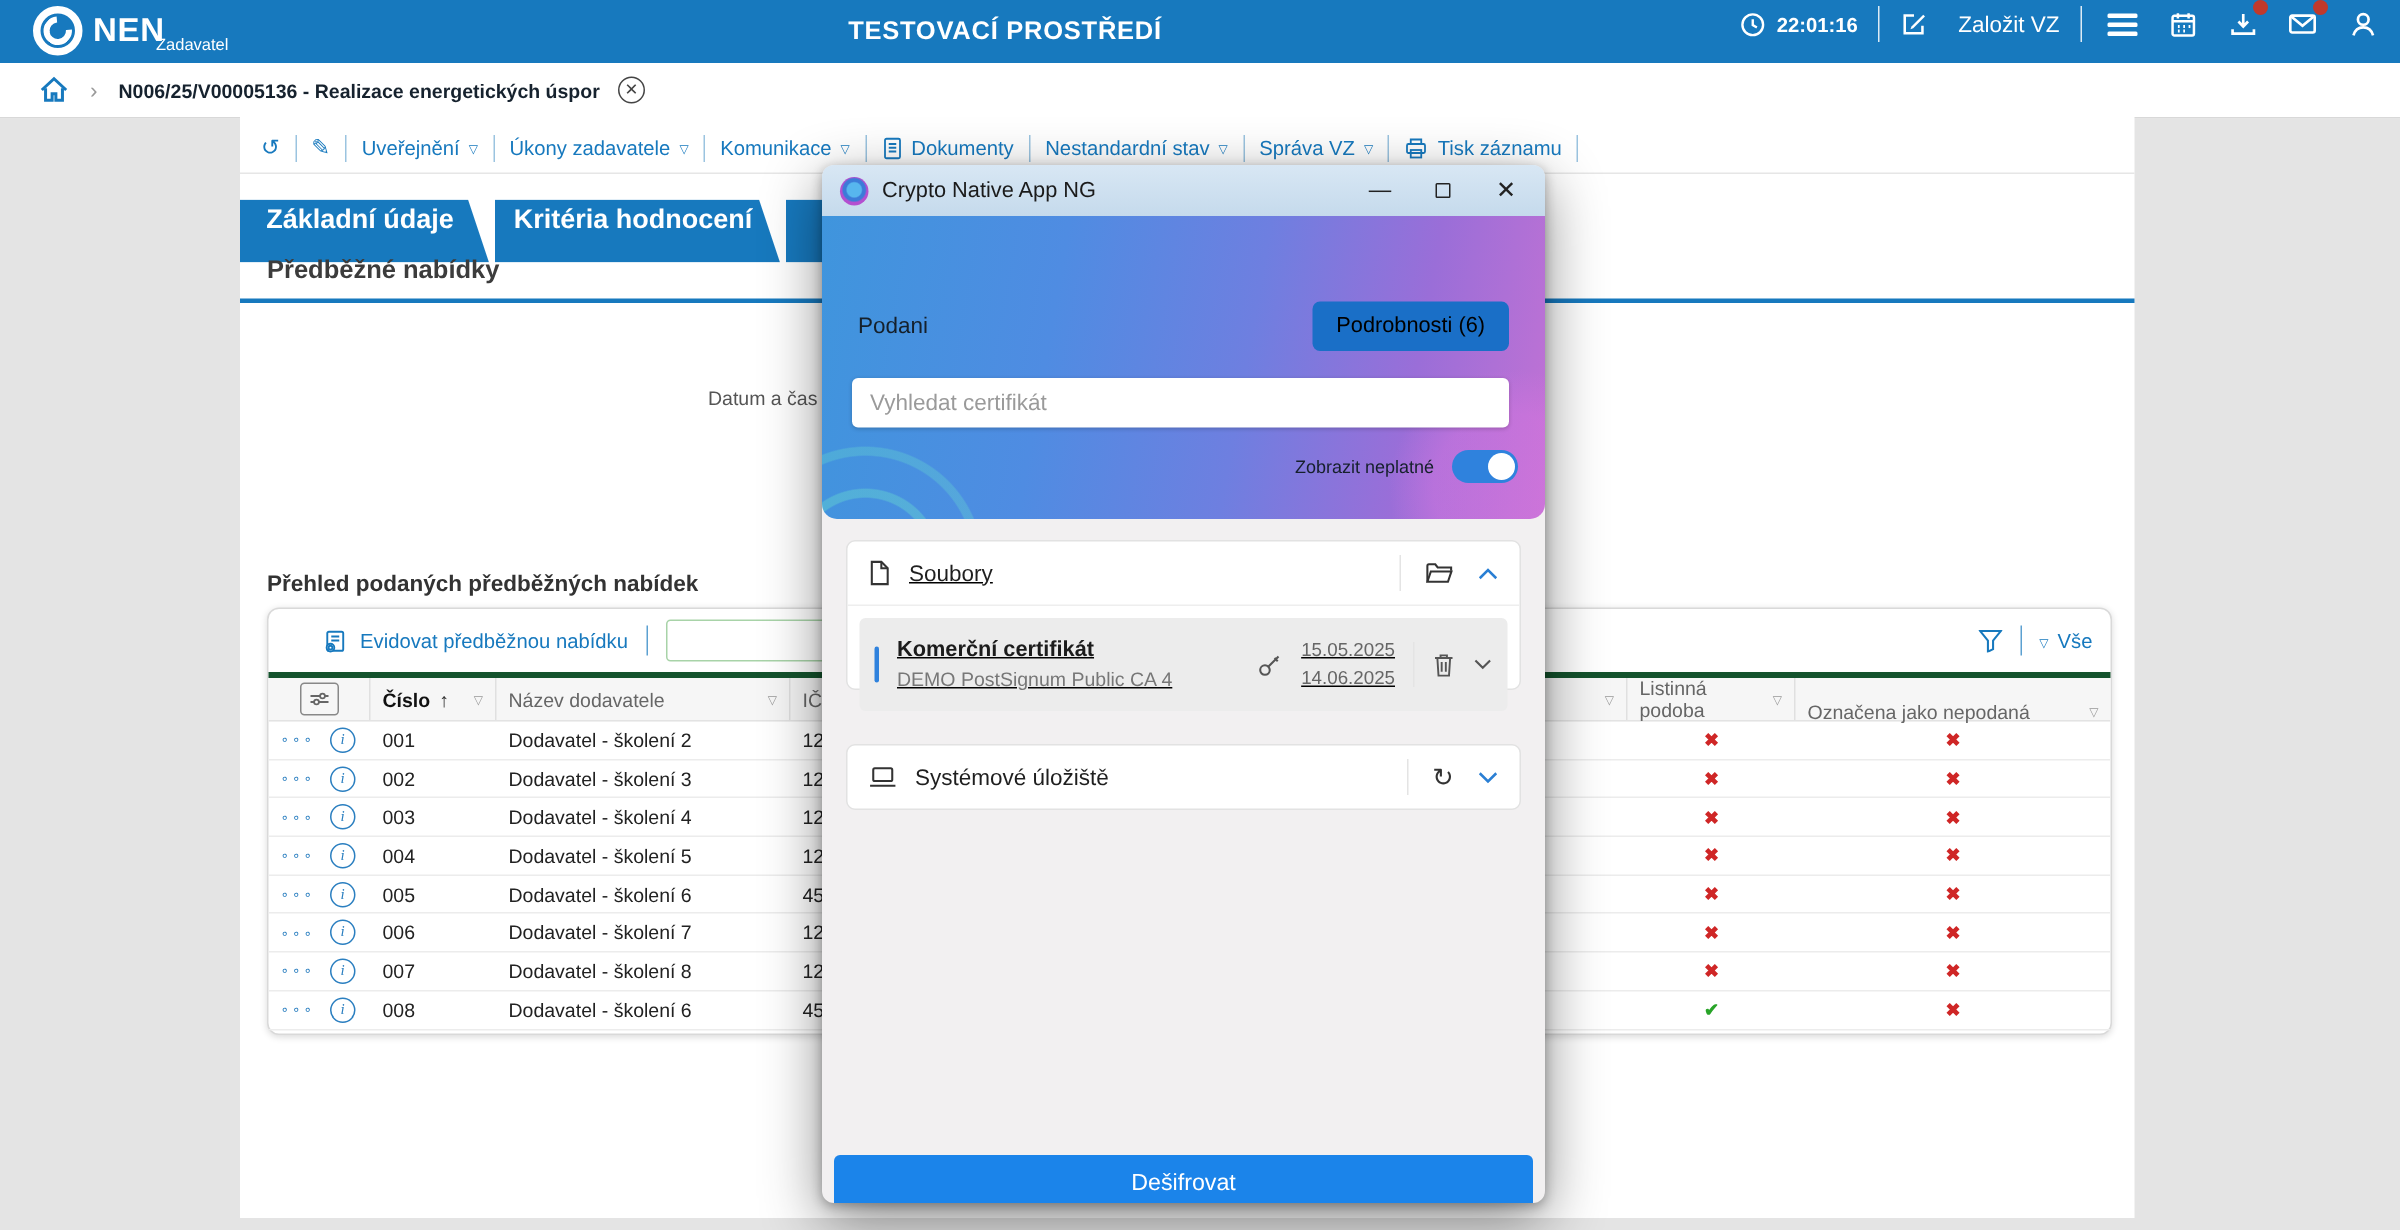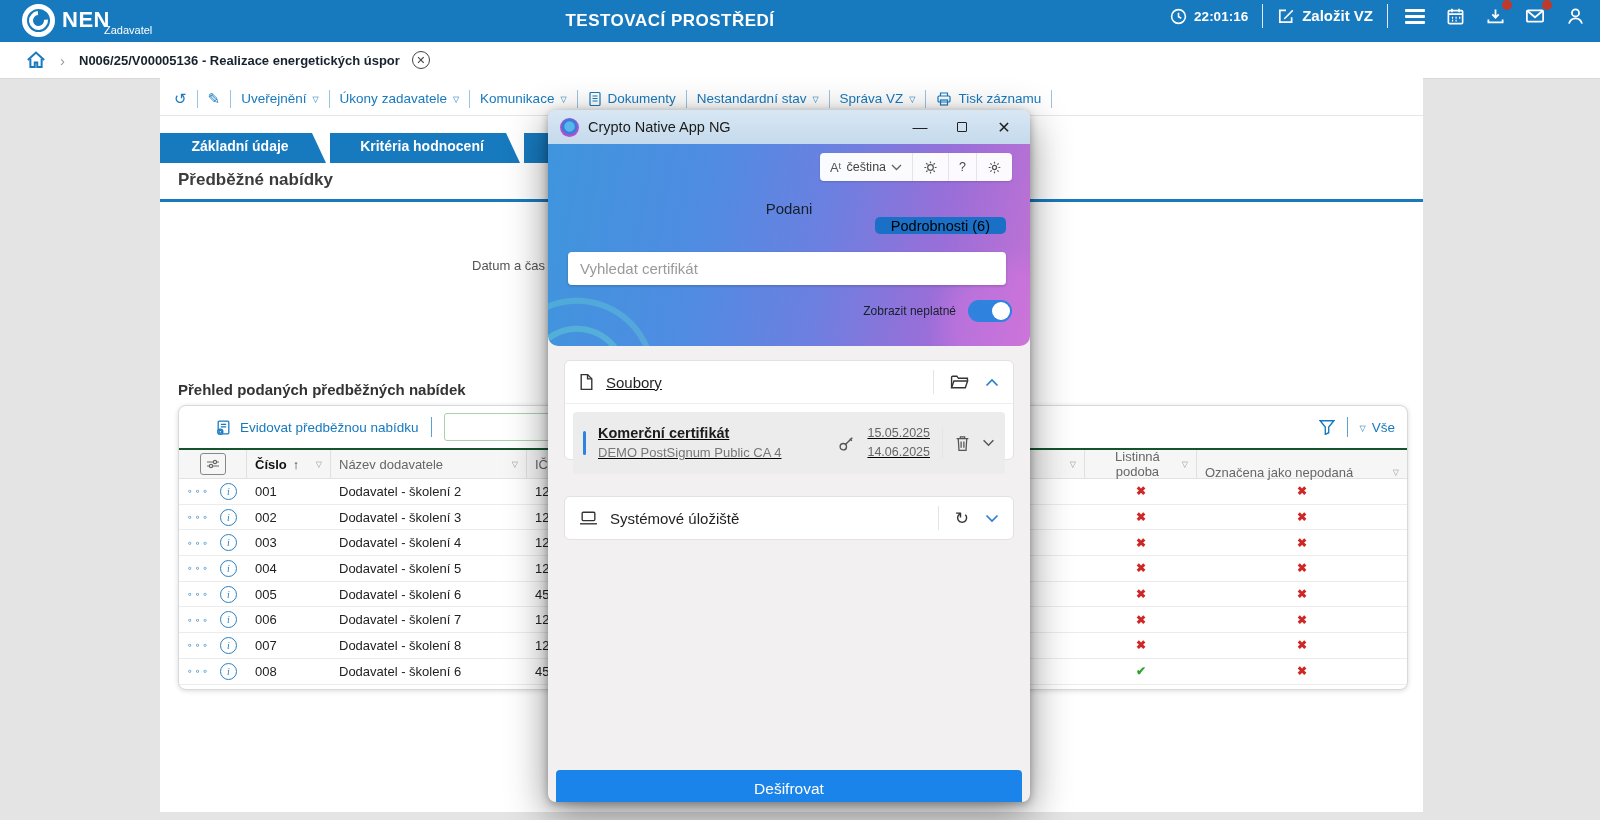--- a/index.html
+++ b/index.html
@@ -13,21 +13,21 @@
     border:5px solid #fff;box-sizing:border-box;background:#1779be;}
   .logo-circle:before{content:"";position:absolute;left:2px;top:2px;width:19px;height:19px;
     border-radius:50%;border:4px solid #fff;border-top-color:transparent;transform:rotate(40deg);box-sizing:border-box;}
   .logo-nen{position:absolute;left:62px;top:7px;font-size:22px;font-weight:bold;letter-spacing:.5px;}
   .logo-sub{position:absolute;left:104px;top:24px;font-size:11px;}
   .env-title{position:absolute;left:480px;top:11px;width:380px;text-align:center;
     font-size:17px;font-weight:bold;letter-spacing:.5px;}
   .hdr-right{position:absolute;right:12px;top:0;height:32px;display:flex;align-items:center;gap:14px;}
   .hdr-time{font-size:13.5px;font-weight:bold;display:flex;align-items:center;gap:7px;}
   .hdr-divider{width:1px;height:24px;background:rgba(255,255,255,.85);}
-  .hdr-btn{display:flex;align-items:flex-start;gap:7px;font-size:15px;font-weight:bold;cursor:pointer;}
+  .hdr-btn{display:flex;align-items:center;gap:20px;font-size:15px;font-weight:normal;cursor:pointer;}
   .hdr-icon{position:relative;width:26px;height:26px;display:flex;align-items:center;justify-content:center;cursor:pointer;}
   .badge{position:absolute;top:-3px;right:-4px;width:10px;height:10px;border-radius:50%;background:#c0392b;}
   .burger{display:flex;flex-direction:column;gap:3px;}
   .burger span{display:block;width:20px;height:3px;background:#fff;border-radius:1px;}
 
   
   .breadcrumb{position:absolute;left:0;top:42px;width:1600px;height:36px;background:#fff;
     border-bottom:1px solid #d8d8d8;display:flex;align-items:center;}
   .bc-home{margin-left:26px;color:#1779be;display:flex;}
   .bc-sep{margin:0 14px;color:#999;font-size:15px;}
@@ -42,22 +42,22 @@
   
   .rec-toolbar{position:absolute;left:0;top:4px;width:100%;height:34px;display:flex;align-items:center;
     border-bottom:1px solid #e6e6e6;padding-left:14px;box-sizing:border-box;color:#1779be;}
   .tb-item{display:flex;align-items:center;gap:6px;font-size:13.5px;color:#1779be;cursor:pointer;white-space:nowrap;}
   .tb-sep{width:1px;height:18px;background:#9bc4e0;margin:0 10px;}
   .caret{font-size:8px;color:#1779be;position:relative;top:1px;}
   .tb-glyph{font-size:15px;line-height:1;}
 
   
   .tabs{position:absolute;left:0;top:55px;height:26px;display:flex;}
-  .tab{position:relative;height:26px;background:#1779be;color:#fff;font-size:14px;font-weight:bold;
-    display:flex;align-items:center;justify-content:center;padding:0 22px 4px 16px;margin-right:4px;
+  .tab{position:relative;height:26px;background:#1779be;color:#fff;font-size:18px;font-weight:bold;
+    display:flex;align-items:center;justify-content:center;padding:0 22px 16px 16px;margin-right:4px;
     clip-path:polygon(0 0,calc(100% - 14px) 0,100% 100%,0 100%);cursor:pointer;white-space:nowrap;}
 
   .page-heading{position:absolute;left:18px;top:92px;font-size:17px;font-weight:bold;color:#3c3c3c;}
   .heading-rule{position:absolute;left:0;top:121px;width:100%;height:3px;background:#1779be;}
   .partial-label{position:absolute;left:312px;top:180px;width:77px;overflow:hidden;white-space:nowrap;
     font-size:13px;color:#555;}
 
   .table-title{position:absolute;left:18px;top:303px;font-size:15px;font-weight:bold;color:#333;}
 
   
@@ -65,22 +65,22 @@
     border:1px solid #d9d9d9;border-radius:8px;box-shadow:0 1px 5px rgba(0,0,0,.15);box-sizing:border-box;}
   .card-toolbar{position:relative;height:42px;display:flex;align-items:center;padding:0 12px;margin-left:24px;}
   .link-btn{display:flex;align-items:center;gap:8px;color:#1779be;font-size:13.5px;cursor:pointer;}
   .v-sep{width:1px;height:20px;background:#1779be;margin:0 12px;opacity:.7;}
   .tbl-search{width:150px;height:28px;border:1px solid #a8d3a8;border-radius:3px;background:#fff;
     font-size:13px;padding:0 8px;box-sizing:border-box;outline:none;color:#333;}
   .search-slash{margin-left:-22px;color:#555;font-size:13px;pointer-events:none;}
   .card-toolbar-right{margin-left:auto;display:flex;align-items:center;gap:10px;color:#1779be;}
   .vse{display:flex;align-items:center;gap:6px;font-size:13.5px;color:#1779be;cursor:pointer;}
 
-  .t-head{display:flex;height:28px;background:#f6f6f6;border-top:2px solid #14532d;
-    border-bottom:1px solid #e3e3e3;align-items:center;font-size:13px;color:#666;text-align:center;}
+  .t-head{display:flex;height:28px;background:#f6f6f6;border-top:4px solid #14532d;
+    border-bottom:1px solid #e3e3e3;align-items:center;font-size:13px;color:#666;}
   .t-head .cell{border-right:1px solid #e0e0e0;height:100%;display:flex;align-items:center;
     padding:0 8px;box-sizing:border-box;}
   .t-head .cell:last-child{border-right:none;margin-top:17px;}
   .c-actions{width:68px;justify-content:center;}
   .c-cislo{width:84px;}
   .c-nazev{width:196px;}
   .c-ic{width:252px;}
   .c-mid{width:306px;}
   .c-list{width:112px;}
   .c-ozn{width:210px;}
@@ -118,21 +118,21 @@
       radial-gradient(circle at 6% 115%, rgba(110,230,205,.0) 0 44px, rgba(110,230,205,.35) 45px 50px, rgba(110,230,205,0) 51px 72px, rgba(110,230,205,.28) 73px 78px, rgba(110,230,205,0) 79px),
       radial-gradient(circle at 30% 130%, rgba(90,200,240,.25) 0 60px, rgba(90,200,240,0) 61px),
       radial-gradient(circle at 95% 90%, rgba(230,120,230,.3) 0 50px, rgba(230,120,230,0) 80px),
       linear-gradient(100deg,#3f95dd 0%,#4f8ce2 32%,#6e7fe0 58%,#9a6ed8 80%,#c272d4 100%);}
   .lang-bar{position:absolute;right:18px;top:9px;height:28px;background:rgba(255,255,255,.97);
     border-radius:4px;display:flex;align-items:center;box-shadow:0 1px 2px rgba(0,0,0,.15);}
   .lang-cell{height:100%;display:flex;align-items:center;justify-content:center;padding:0 10px;
     border-right:1px solid #e4e4e4;color:#444;font-size:12.5px;gap:5px;cursor:pointer;}
   .lang-cell:last-child{border-right:none;}
   .lang-a{font-size:13px;color:#555;}
-  .hero-row{position:absolute;left:24px;right:24px;top:56px;height:34px;display:flex;align-items:center;flex-direction:column;}
+  .hero-row{position:absolute;left:24px;right:24px;top:56px;height:34px;display:flex;align-items:center;}
   .podani{font-size:15px;color:#15202b;}
   .btn-details{margin-left:auto;height:33px;padding:0 16px;background:#1a6fc7;color:#000000;
     font-size:14.5px;border:none;border-radius:5px;display:flex;align-items:center;cursor:pointer;
     font-family:"Liberation Sans",sans-serif;}
   .hero-search{position:absolute;left:20px;top:108px;width:438px;height:33px;border:none;border-radius:4px;
     background:#fff;font-size:15px;padding:0 12px;box-sizing:border-box;outline:none;color:#333;
     box-shadow:0 1px 3px rgba(0,0,0,.2);font-family:"Liberation Sans",sans-serif;}
   .hero-search::placeholder{color:#9a9a9a;}
   .toggle-row{position:absolute;right:18px;top:156px;display:flex;align-items:center;gap:12px;}
   .toggle-label{font-size:12px;color:#16202c;}
@@ -535,44 +535,20 @@
       <span class="dlg-winbtns">
         <span class="winbtn min">—</span>
         <span class="winbtn max">
             <span></span>
           </span>
         <span class="winbtn close">✕</span>
       </span>
     </div>
 
     <div class="dlg-hero">
-      <div class="lang-bar">
-        <span class="lang-cell">
-          <span class="lang-a">Aᵗ</span>
-          <span>čeština</span>
-          <svg width="11" height="7" viewBox="0 0 11 7" fill="none" stroke="#666" stroke-width="1.4">
-              <path d="m1 1 4.5 4.5L10 1"></path>
-            </svg>
-        </span>
-        <span class="lang-cell">
-          <svg width="15" height="15" viewBox="0 0 16 16" fill="none" stroke="#555" stroke-width="1.3">
-            <circle cx="8" cy="8" r="3"></circle>
-              <path d="M8 1.5v2M8 12.5v2M1.5 8h2M12.5 8h2M3.4 3.4l1.4 1.4M11.2 11.2l1.4 1.4M12.6 3.4l-1.4 1.4M4.8 11.2l-1.4 1.4"></path>
-            </svg>
-        </span>
-        <span class="lang-cell">
-            <span>?</span>
-          </span>
-        <span class="lang-cell">
-          <svg width="15" height="15" viewBox="0 0 16 16" fill="none" stroke="#555" stroke-width="1.3">
-            <circle cx="8" cy="8" r="2.2"></circle>
-            <path d="M8 1.8v2M8 12.2v2M1.8 8h2M12.2 8h2M3.6 3.6l1.4 1.4M11 11l1.4 1.4M12.4 3.6 11 5M5 11l-1.4 1.4"></path>
-            </svg>
-        </span>
-      </div>
 
       <div class="hero-row">
         <span class="podani">Podani</span>
         <button class="btn-details">Podrobnosti (6)</button>
       </div>
 
       <input class="hero-search" placeholder="Vyhledat certifikát" style="">
 
       <div class="toggle-row">
         <span class="toggle-label">Zobrazit neplatné</span>

